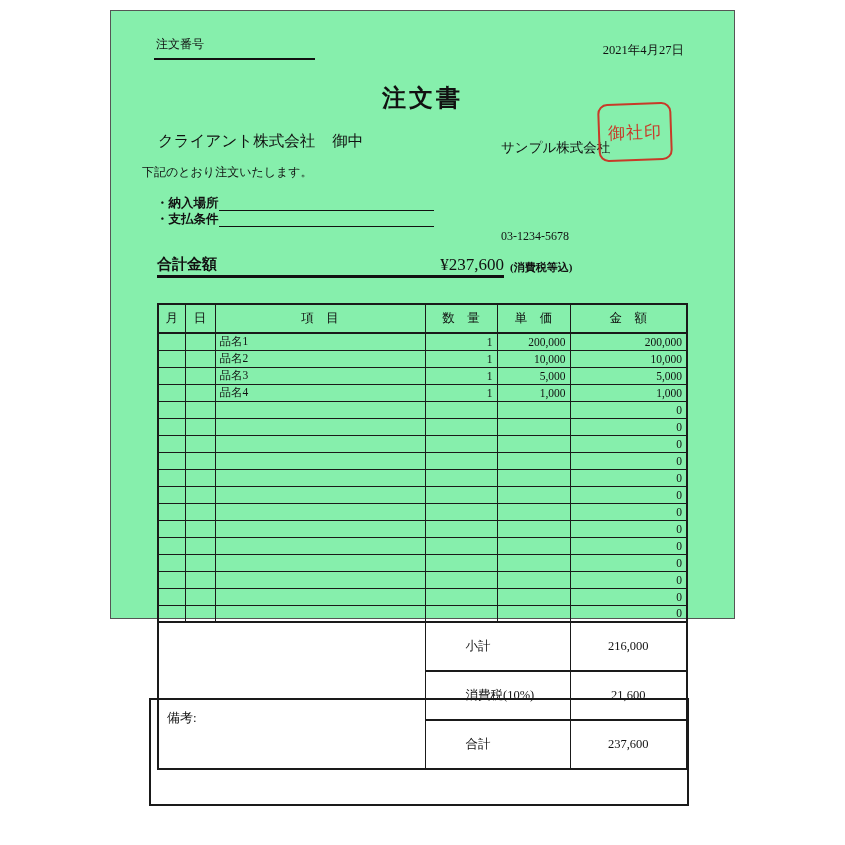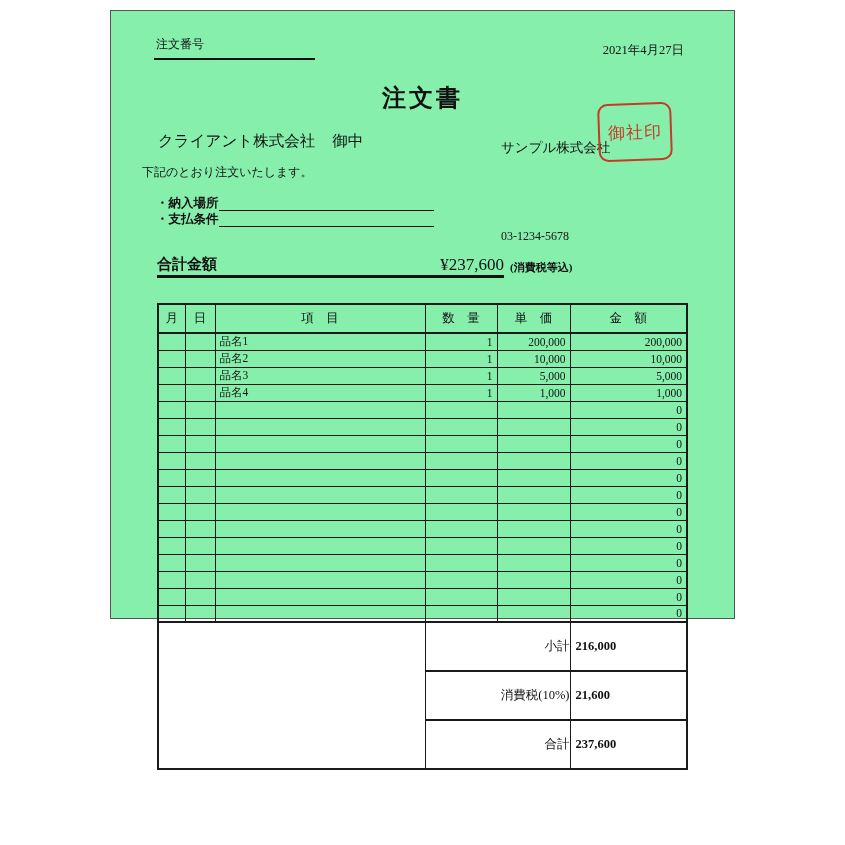--- a/index.html
+++ b/index.html
@@ -60,22 +60,22 @@
   .items-table th, .items-table td {
     border:1px solid #1a1a1a; overflow:hidden; white-space:nowrap;
     font-weight:normal;
   }
   .items-table thead th { height:29px; font-size:12.5px; border-bottom:2.5px solid #1a1a1a; text-align:center; }
   tbody.items td { height:17px; font-size:11.5px; padding:0 4px; }
   tbody.items .c-item { text-align:left; }
   tbody.items .c-qty, tbody.items .c-unit, tbody.items .c-amount { text-align:right; }
   tbody.summary td { height:21px; font-size:12.5px; border-top:2px solid #1a1a1a; border-bottom:2px solid #1a1a1a; }
   tbody.summary .c-blank { border-right:1px solid #1a1a1a; }
-  tbody.summary .c-slabel { text-align:right; }
-  tbody.summary .c-sval { text-align:left; padding:16px 5px;font-weight:bold; }
+  tbody.summary .c-slabel { text-align:left;padding-left:40px; }
+  tbody.summary .c-sval { text-align:center; padding:16px 5px; }
   
   .remarks-box {
     position:absolute; left:38px; top:687px; width:540px; height:108px;
     border:2px solid #1a1a1a;
   }
   .remarks-label { position:absolute; left:16px; top:9px; font-size:13px; }
 </style>
 </head>
 <body>
 
@@ -281,14 +281,17 @@
           <td colspan="2" class="c-slabel">消費税(10%)</td>
           <td class="c-sval">21,600</td>
         </tr>
         <tr>
           <td colspan="2" class="c-slabel">合計</td>
           <td class="c-sval">237,600</td>
         </tr>
       </tbody>
   </table>
 
+  <div class="remarks-box">
+    <div class="remarks-label">備考:</div>
+  </div>
 
 </div>
 
 </body></html>

